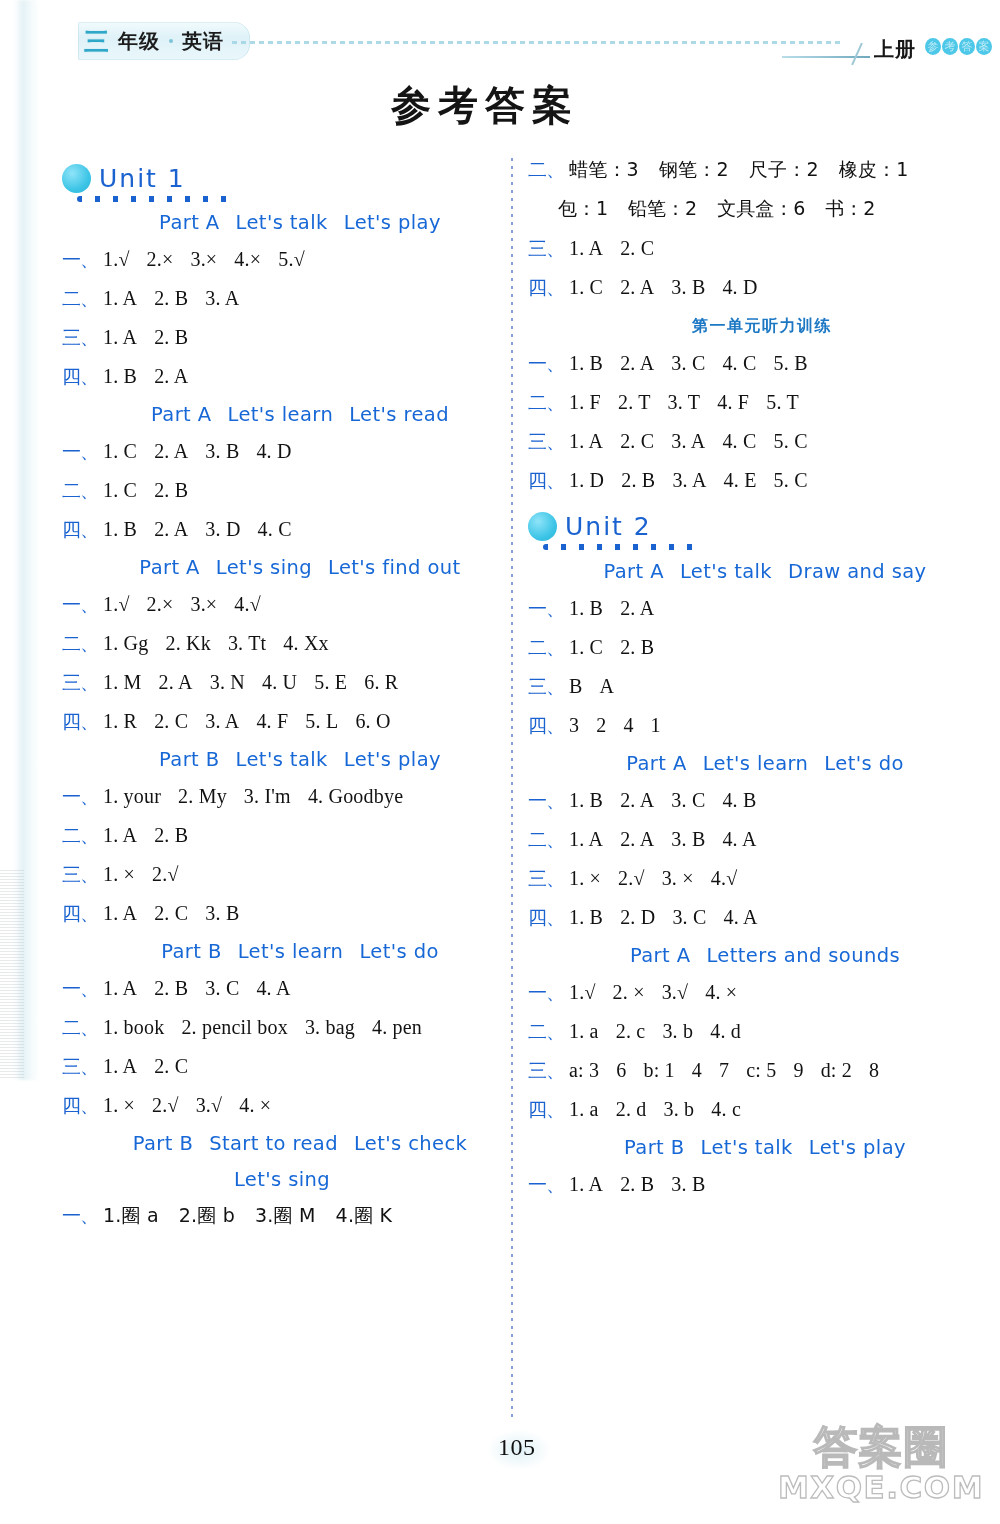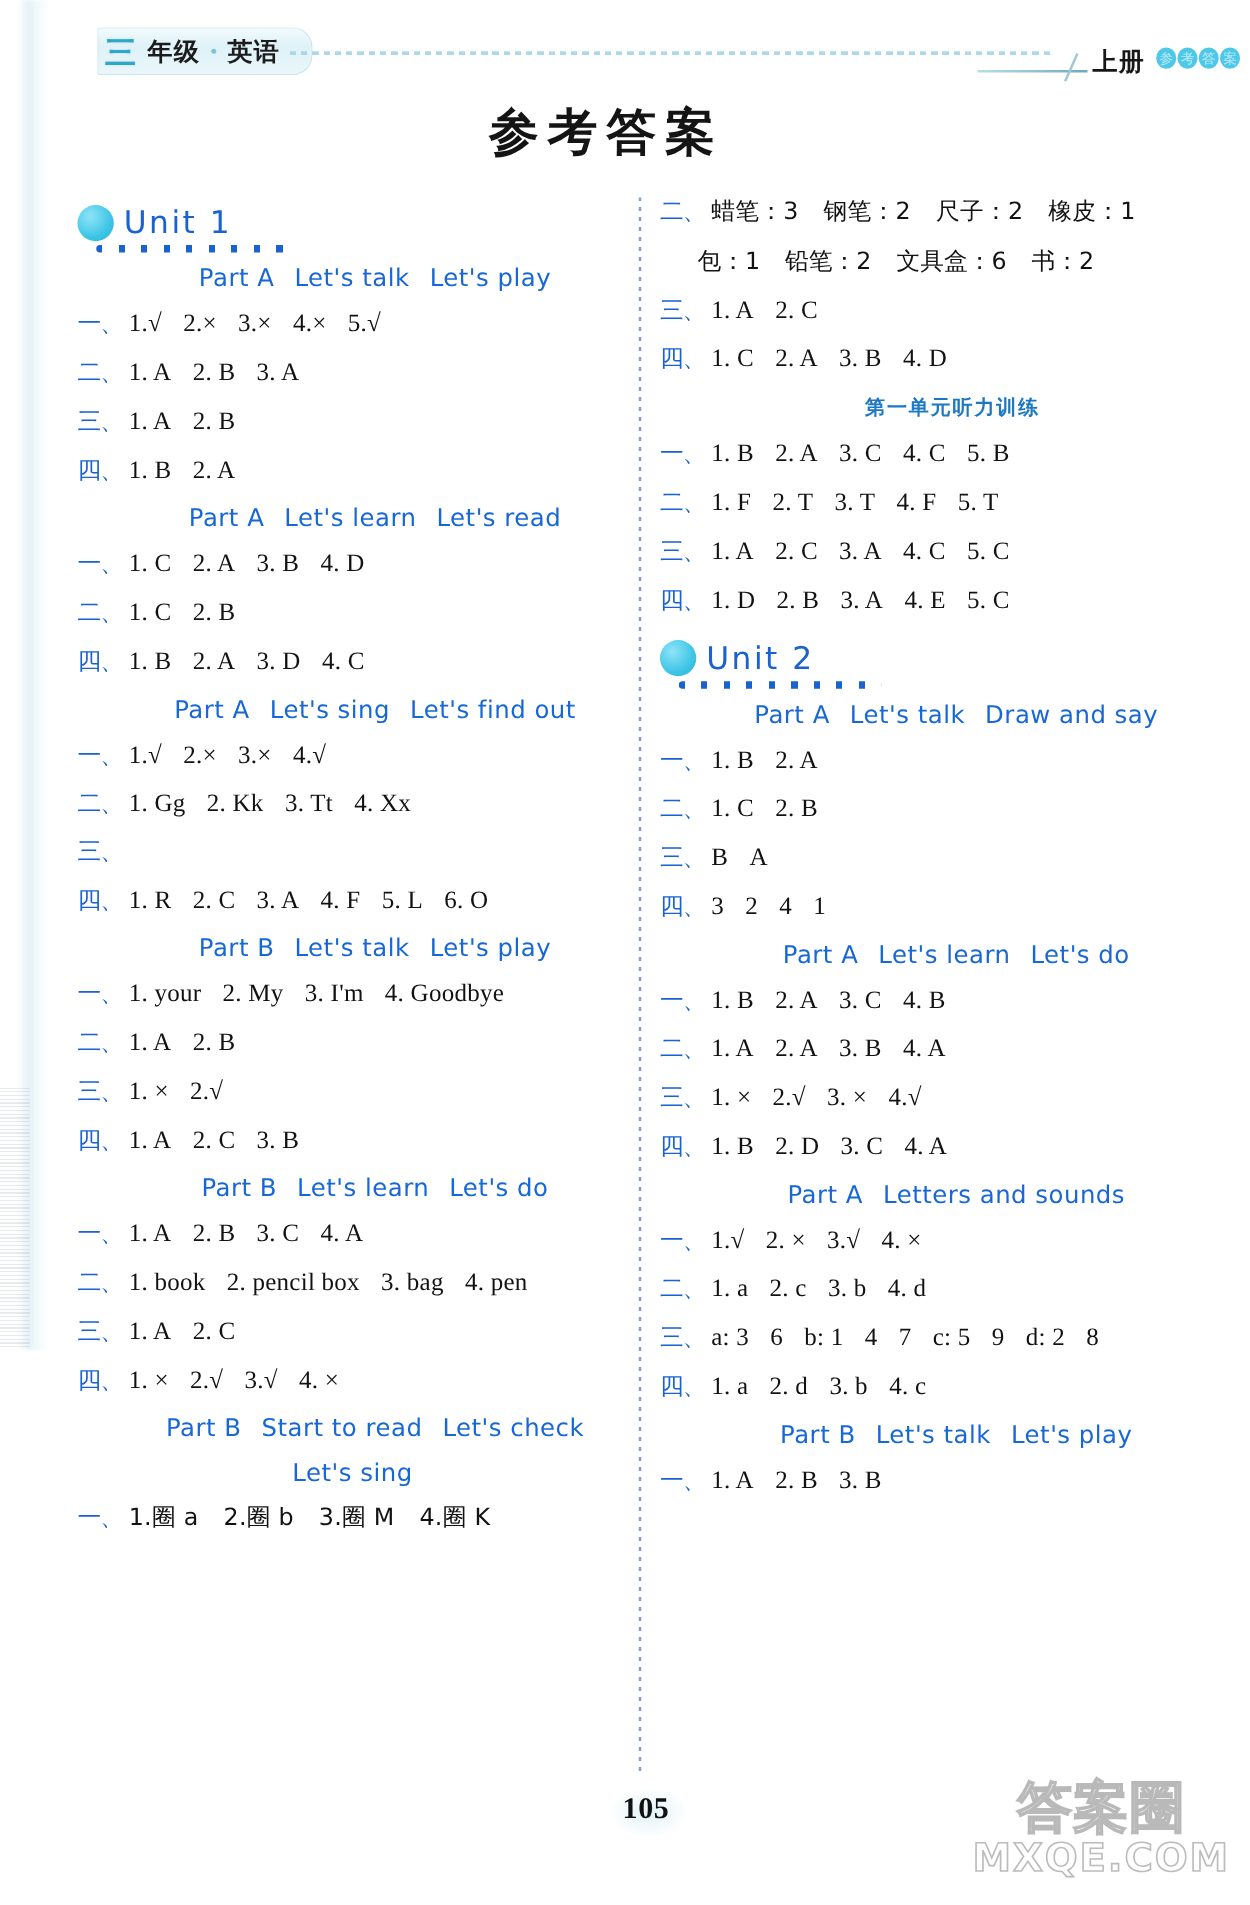--- a/index.html
+++ b/index.html
@@ -263,21 +263,21 @@
     white-space: nowrap;
   }
   .ans-cont .it { margin-right: 20px; }
 
   
   .page-number {
     position: absolute;
     left: 498px; top: 1434px;
     font-family: "Liberation Serif", serif;
     font-size: 24px;
-    font-weight: 700;
+    font-weight: 400;
     color: #111;
     letter-spacing: .5px;
   }
   .pg-smudge {
     position: absolute;
     left: 488px; top: 1430px;
     width: 62px; height: 40px;
     background: radial-gradient(ellipse at 50% 50%, rgba(186,226,236,0.45) 0%, rgba(255,255,255,0) 72%);
     pointer-events: none;
   }
@@ -376,20 +376,21 @@
       <div class="ans-row">
         <span class="ans-num">一、</span>
         <span class="ans-body"><span class="it">1.√</span><span class="it">2.×</span><span class="it">3.×</span><span class="it">4.√</span></span>
       </div>
       <div class="ans-row">
         <span class="ans-num">二、</span>
         <span class="ans-body"><span class="it">1. Gg</span><span class="it">2. Kk</span><span class="it">3. Tt</span><span class="it">4. Xx</span></span>
       </div>
       <div class="ans-row">
         <span class="ans-num">三、</span>
+        <span class="ans-body"><span class="it">1. M</span><span class="it">2. A</span><span class="it">3. N</span><span class="it">4. U</span><span class="it">5. E</span><span class="it">6. R</span></span>
       </div>
       <div class="ans-row">
         <span class="ans-num">四、</span>
         <span class="ans-body"><span class="it">1. R</span><span class="it">2. C</span><span class="it">3. A</span><span class="it">4. F</span><span class="it">5. L</span><span class="it">6. O</span></span>
       </div>
       <div class="part-head"><span class="seg">Part B</span><span class="seg">Let's talk</span><span class="seg">Let's play</span></div>
       <div class="ans-row">
         <span class="ans-num">一、</span>
         <span class="ans-body"><span class="it">1. your</span><span class="it">2. My</span><span class="it">3. I'm</span><span class="it">4. Goodbye</span></span>
       </div>

